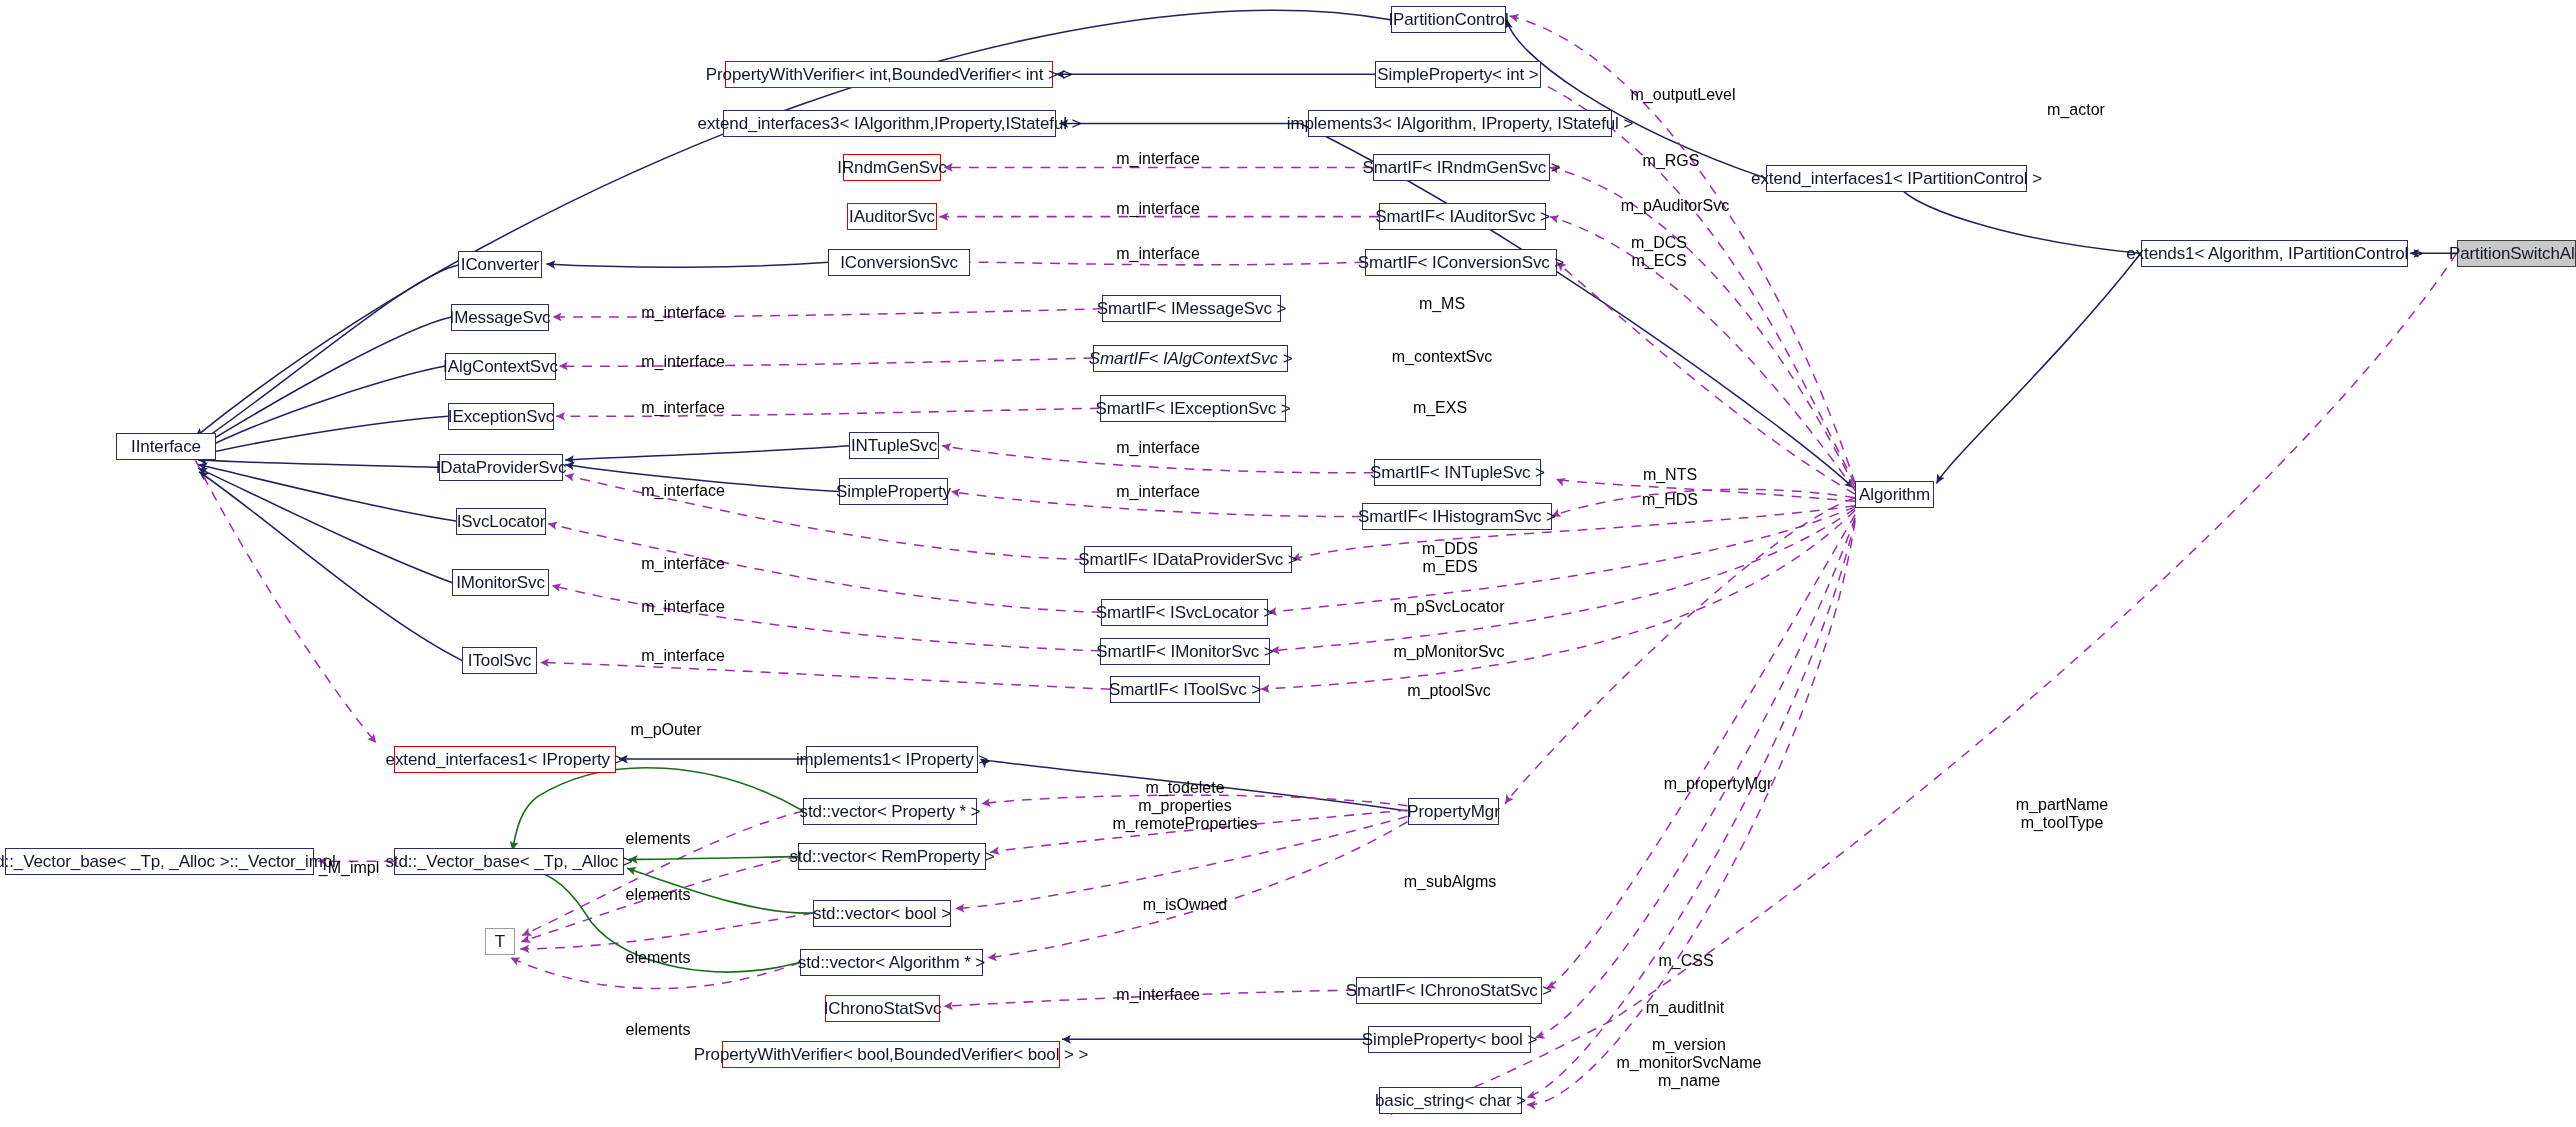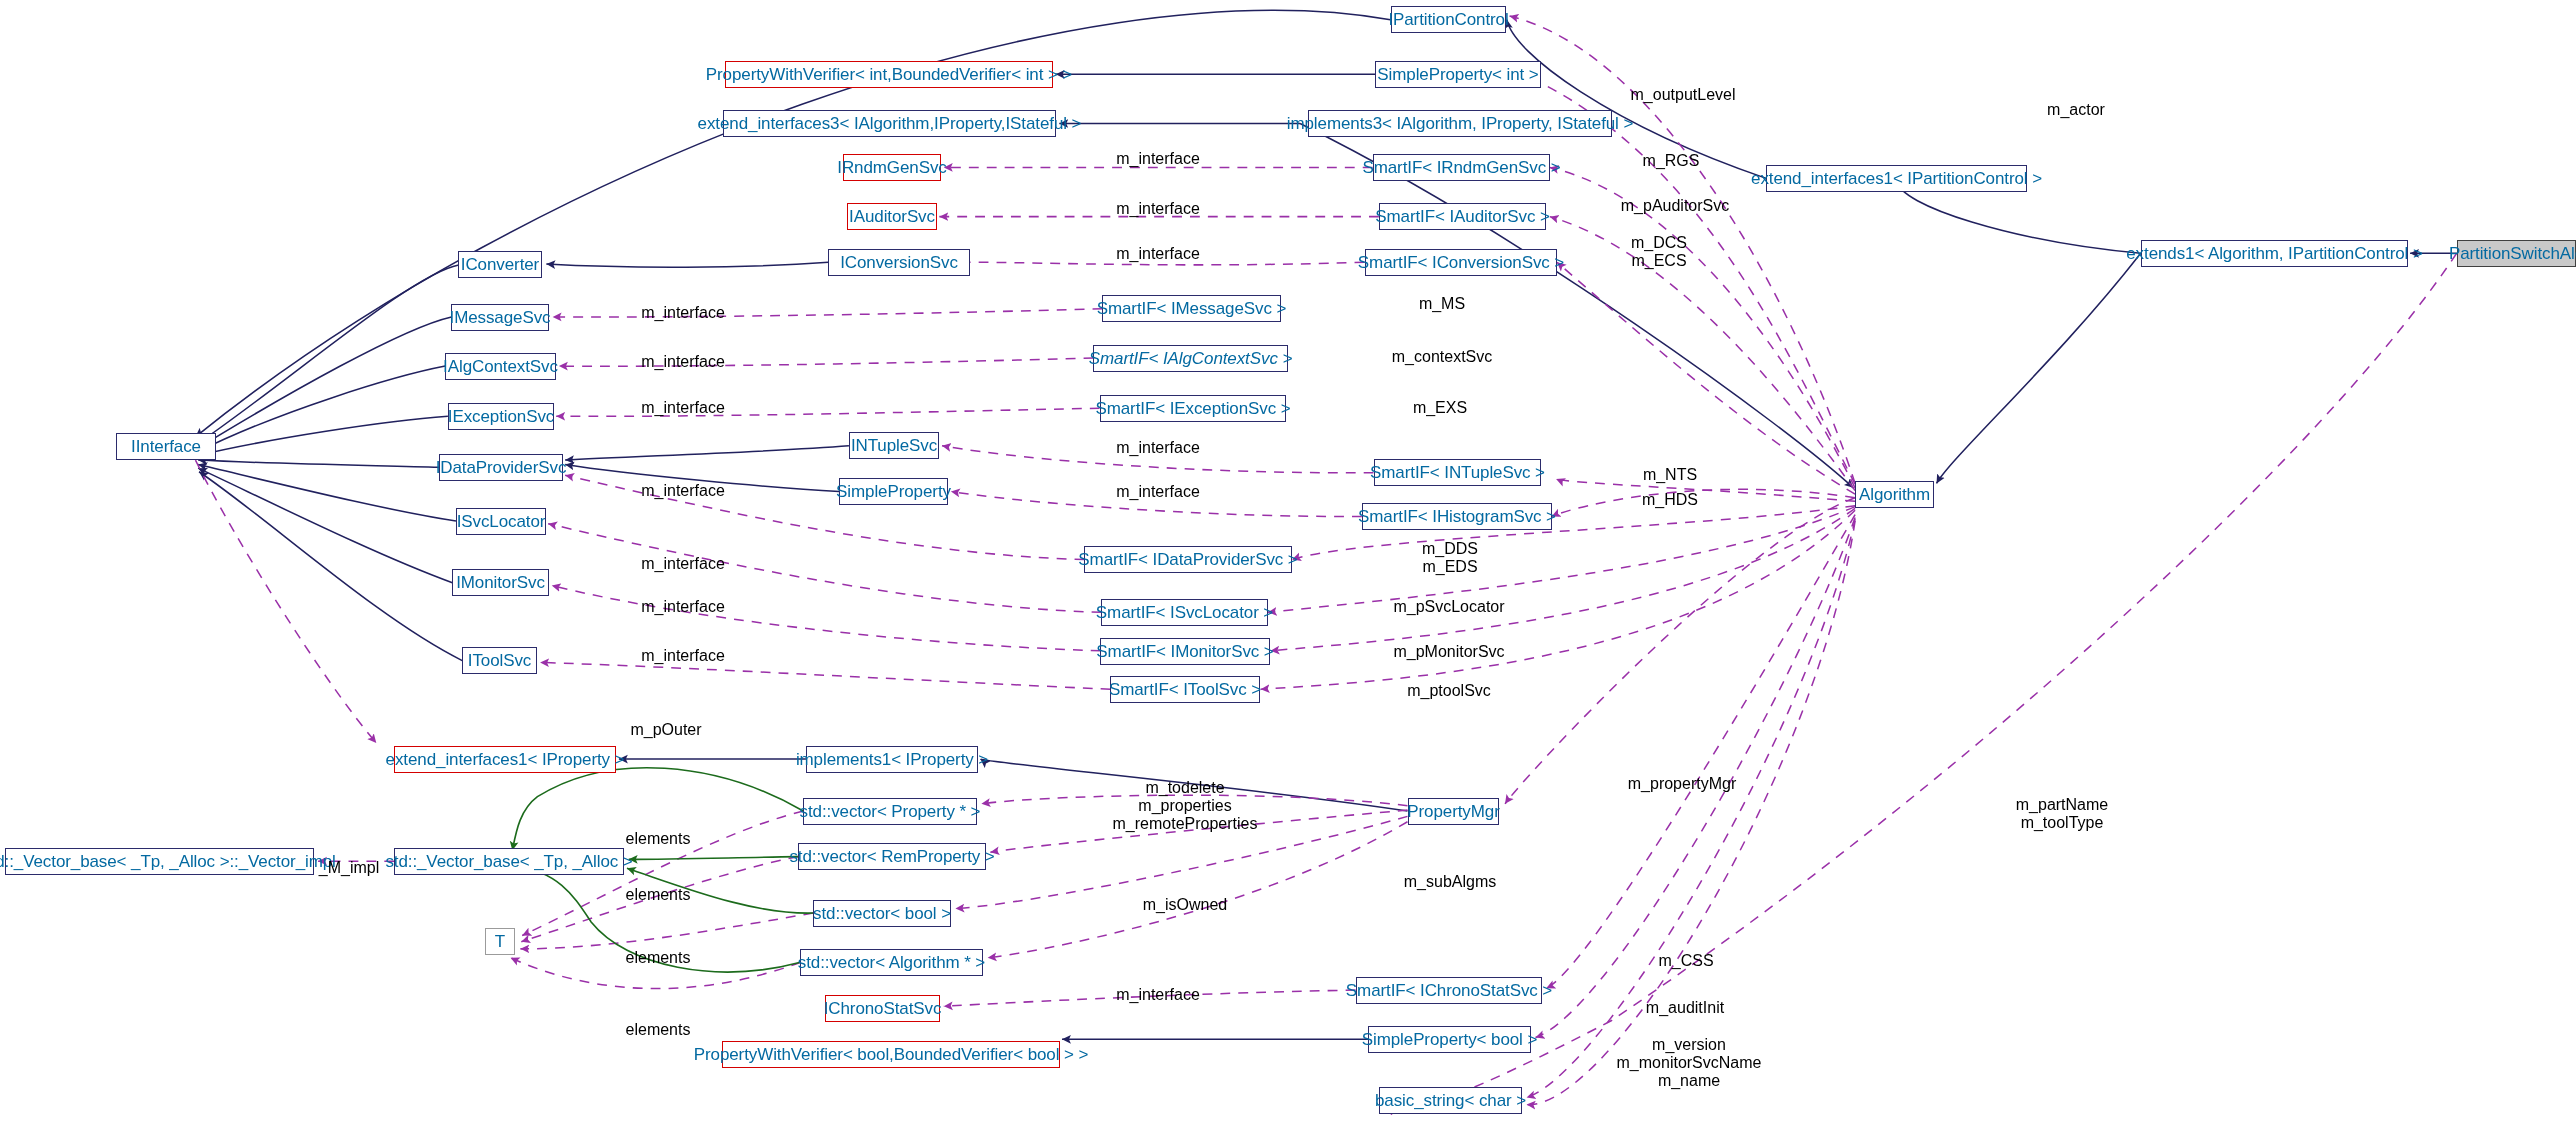--- a/index.html
+++ b/index.html
@@ -5,21 +5,21 @@
 <style>
   html,body{margin:0;padding:0;background:#ffffff;}
   body{font-family:"Liberation Sans", sans-serif;}
   #canvas{position:relative;width:2576px;height:1127px;background:#ffffff;overflow:hidden;}
   svg.edges{position:absolute;left:0;top:0;width:2576px;height:1127px;pointer-events:none;}
   .node{
     position:absolute;
     box-sizing:border-box;
     border:1.4px solid #2b2b6b;
     background:#ffffff;
-    color:#0369a1;
+    color:#0f172a;
     display:flex;align-items:center;justify-content:center;
     font-size:17px;
     line-height:1;
     white-space:nowrap;
     padding:0 7.2px;
     letter-spacing:-0.1px;
   }
   .node.red{border-color:#d40000;}
   .node.grey{background:#c9c9c9;border-color:#404040;}
   .node.tiny{border-color:#9b9b9b;background:#ffffff;}
@@ -370,21 +370,21 @@
         <div>m_todelete</div>
         <div>m_properties</div>
         <div>m_remoteProperties</div>
       </div>
       <div class="elabel" style="left: 1185px; top: 896px;">
         <div>m_isOwned</div>
       </div>
       <div class="elabel" style="left: 1450px; top: 873px;">
         <div>m_subAlgms</div>
       </div>
-      <div class="elabel" style="left: 1682px; top: 775px;">
+      <div class="elabel" style="left: 1718px; top: 775px;">
         <div>m_propertyMgr</div>
       </div>
       <div class="elabel" style="left: 658px; top: 830px;">
         <div>elements</div>
       </div>
       <div class="elabel" style="left: 658px; top: 886px;">
         <div>elements</div>
       </div>
       <div class="elabel" style="left: 658px; top: 949px;">
         <div>elements</div>

